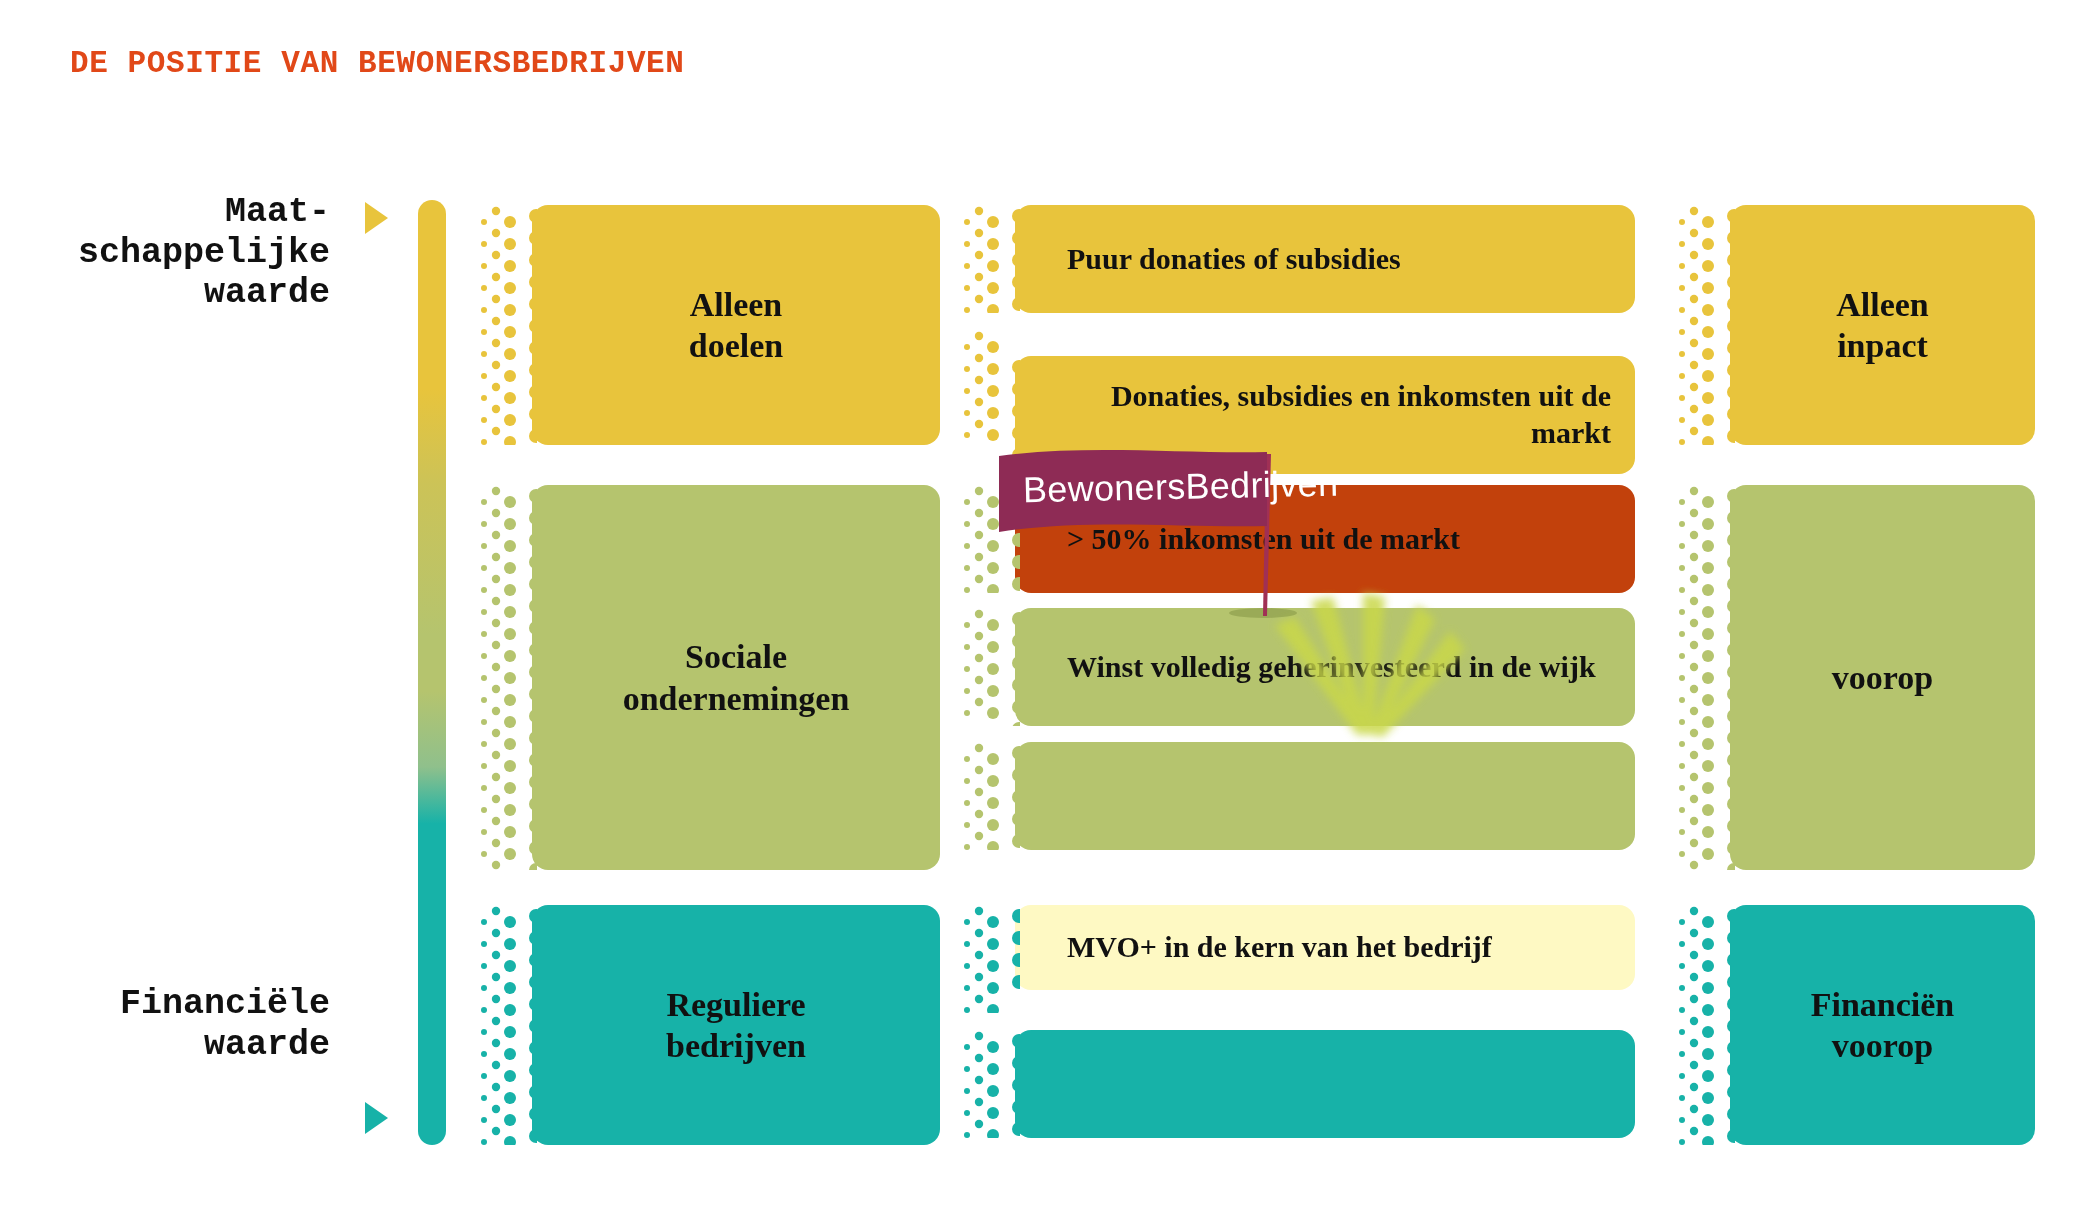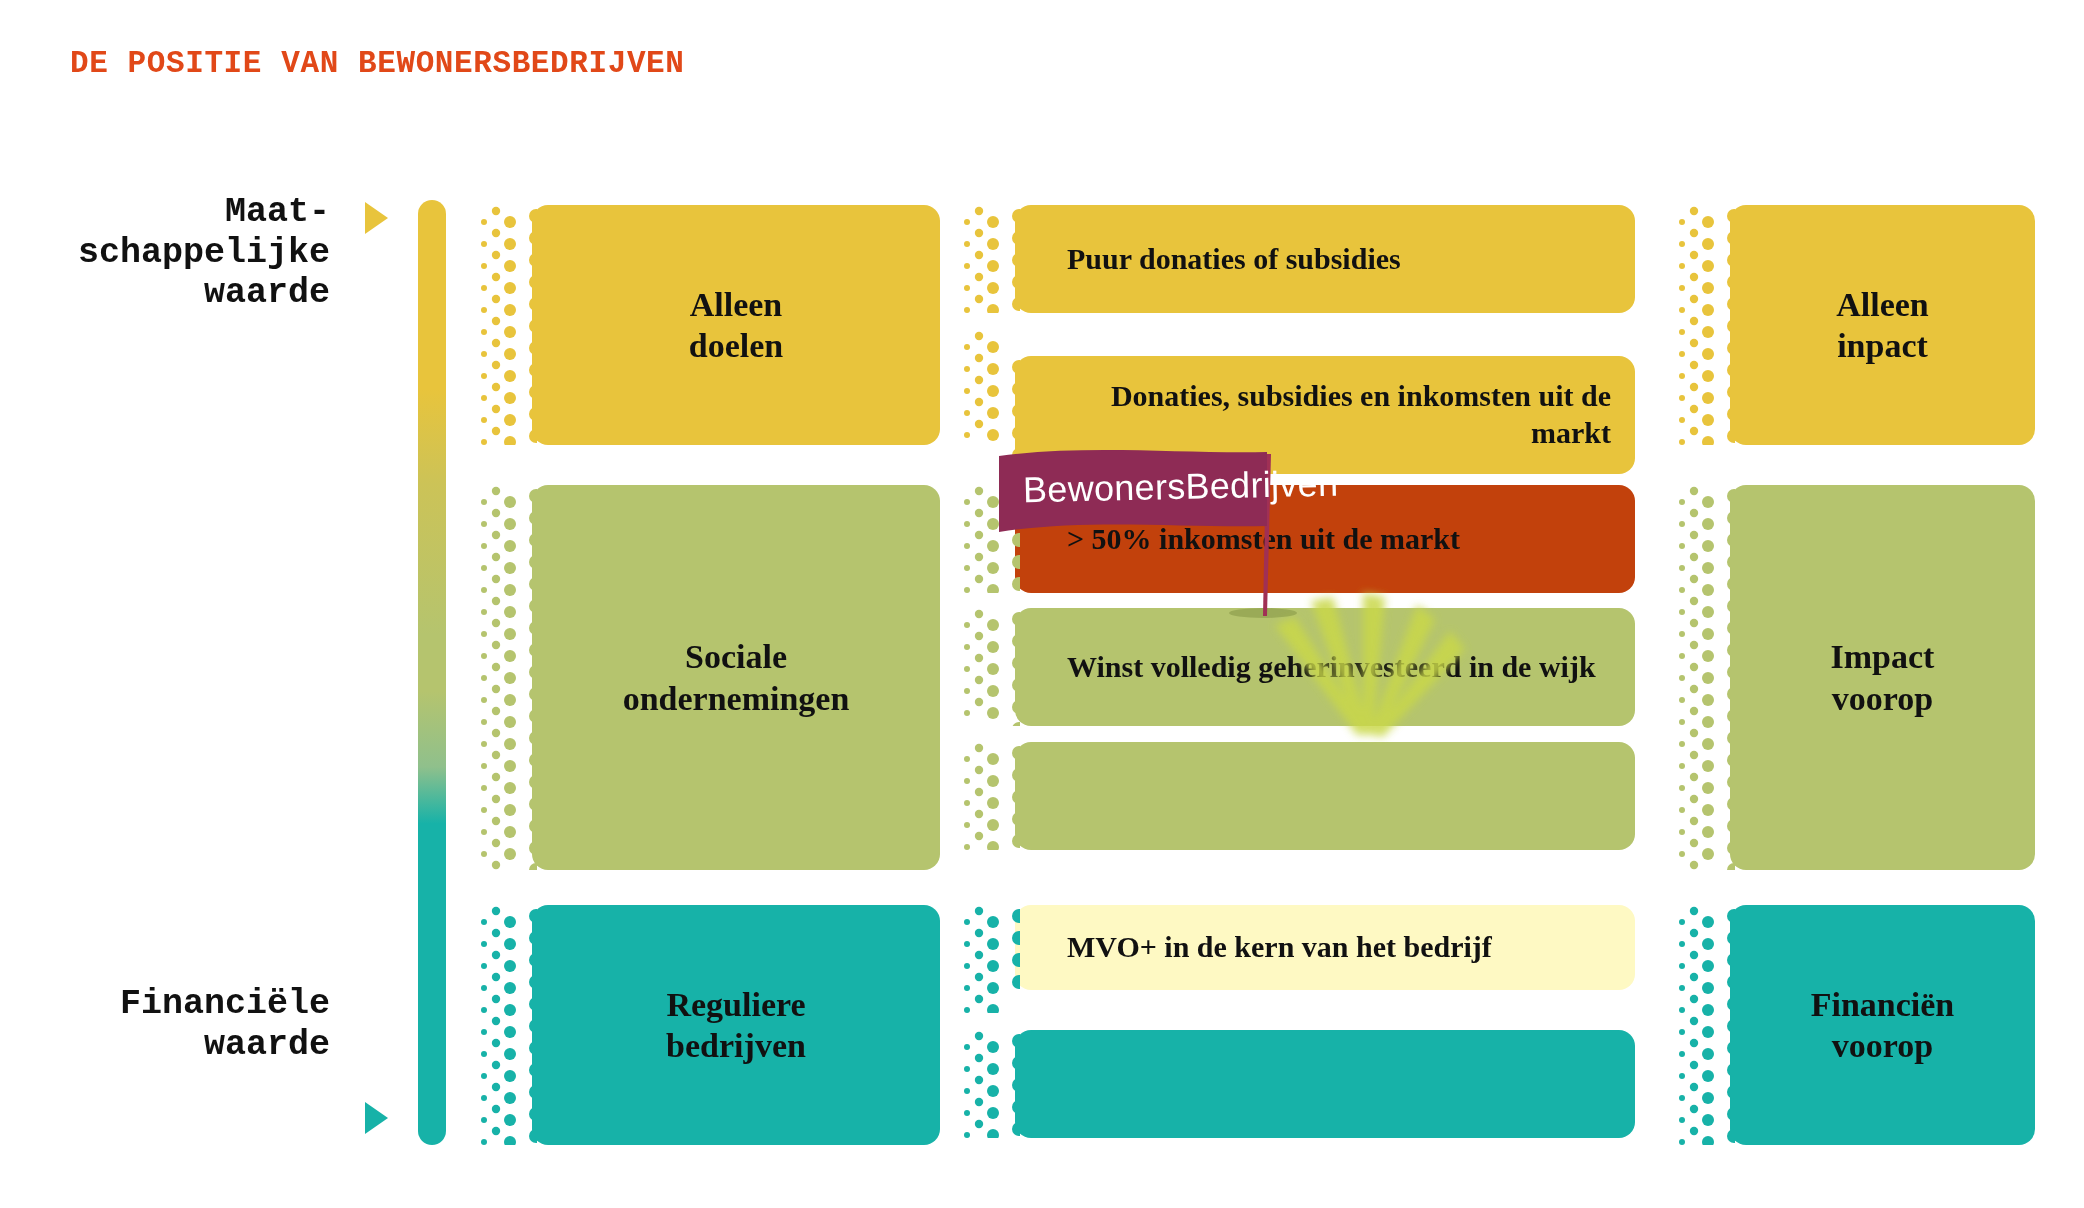--- a/index.html
+++ b/index.html
@@ -710,21 +710,20 @@
         <circle cx="11" cy="231" r="7" fill="#B5C46E"></circle>
         <circle cx="11" cy="253" r="7" fill="#B5C46E"></circle>
         <circle cx="11" cy="275" r="7" fill="#B5C46E"></circle>
         <circle cx="11" cy="297" r="7" fill="#B5C46E"></circle>
         <circle cx="11" cy="319" r="7" fill="#B5C46E"></circle>
         <circle cx="11" cy="341" r="7" fill="#B5C46E"></circle>
         <circle cx="11" cy="363" r="7" fill="#B5C46E"></circle>
         <circle cx="11" cy="385" r="7" fill="#B5C46E"></circle>
       </svg>
       <div class="card-text">
-        <div>Impact</div>
         <div>voorop</div>
       </div>
     </div>
     <div class="card center" style="left: 1730px; top: 905px; width: 305px; height: 240px; background: rgb(23, 178, 168);">
       <svg width="12" height="240" class="scallop" style="position: absolute; left: -7px; top: 0px;">
         <circle cx="11" cy="11" r="7" fill="#17B2A8"></circle>
         <circle cx="11" cy="33" r="7" fill="#17B2A8"></circle>
         <circle cx="11" cy="55" r="7" fill="#17B2A8"></circle>
         <circle cx="11" cy="77" r="7" fill="#17B2A8"></circle>
         <circle cx="11" cy="99" r="7" fill="#17B2A8"></circle>

